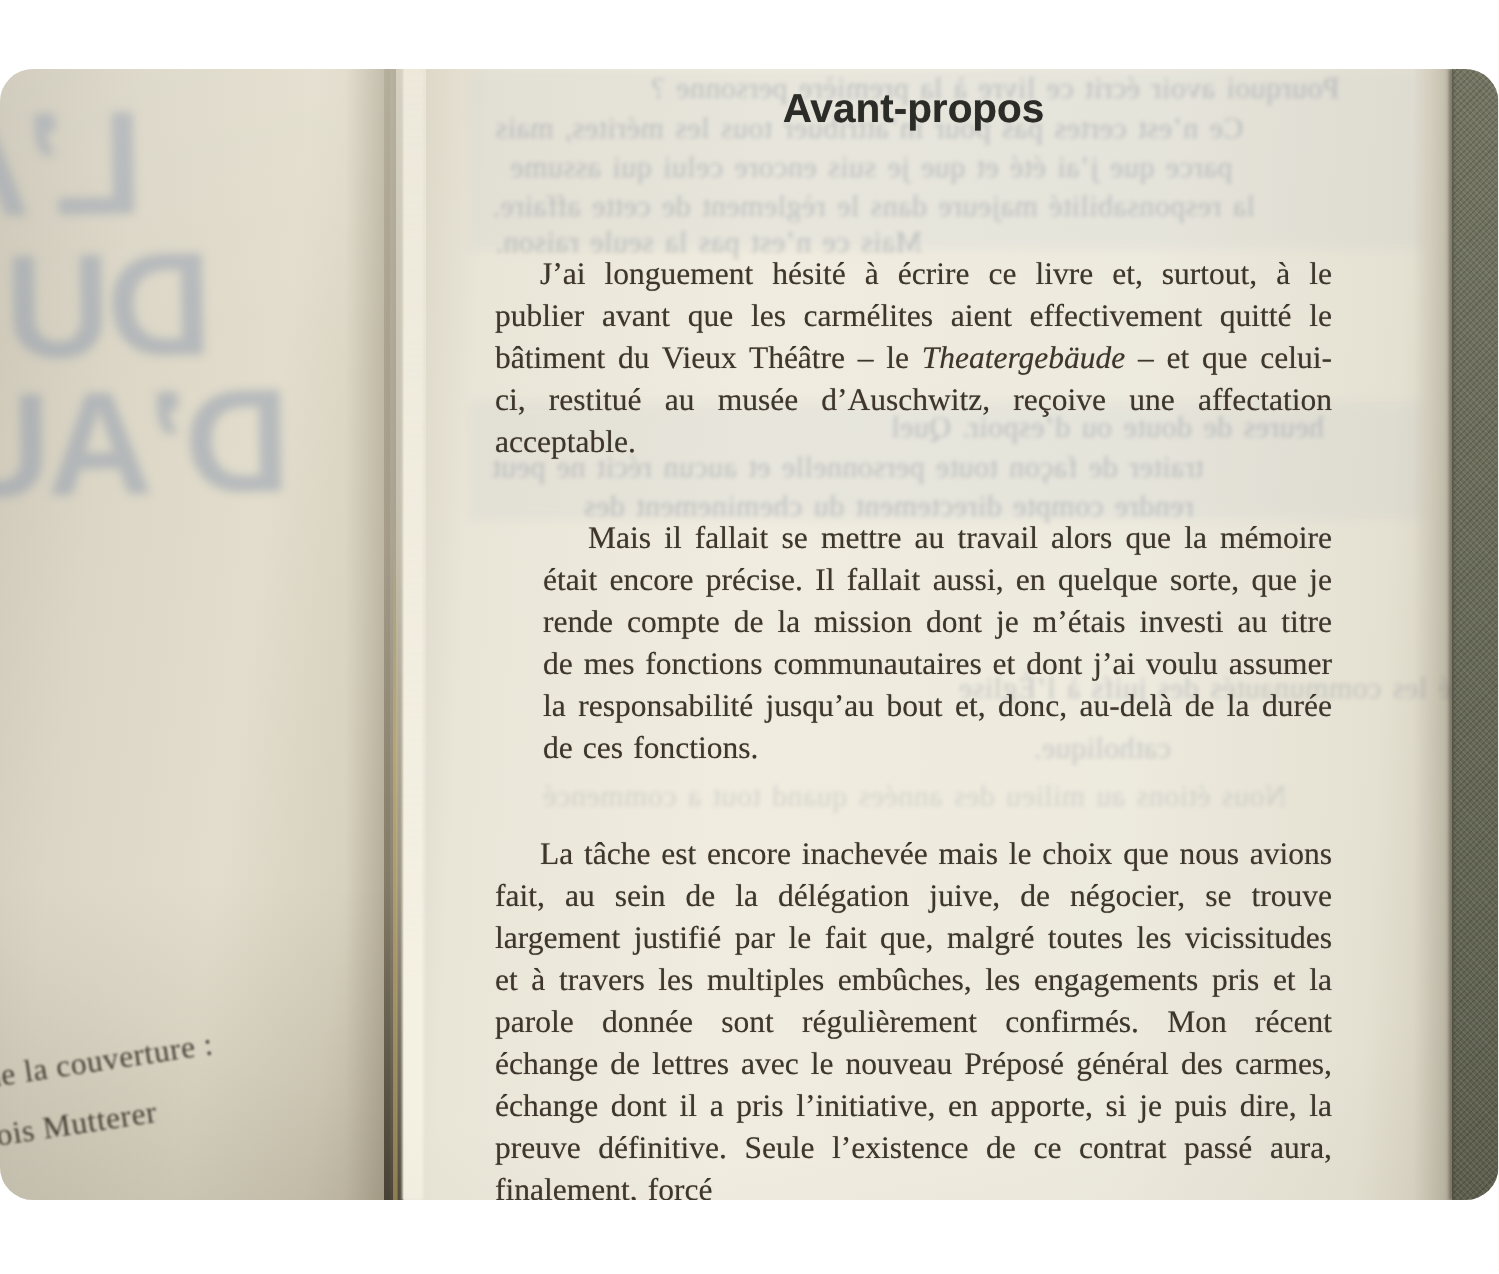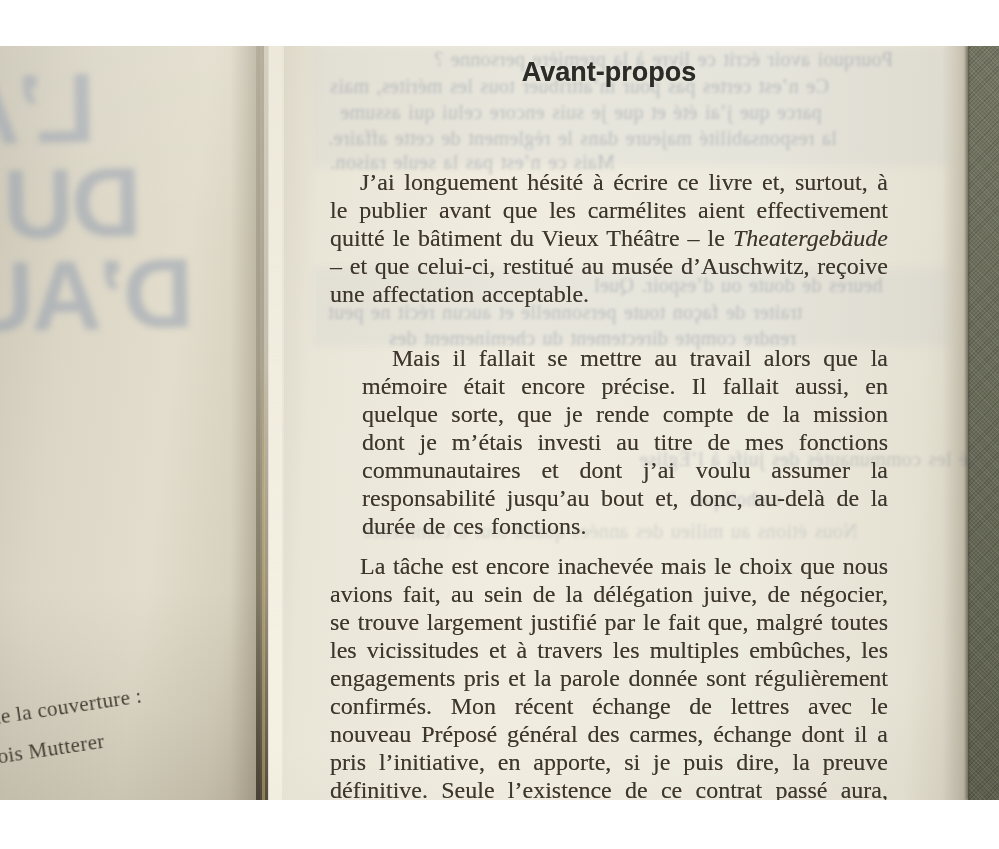--- a/index.html
+++ b/index.html
@@ -1,19 +1,19 @@
 <!DOCTYPE html>
 <html lang="fr"><head>
 <meta charset="utf-8">
 <style>
   html,body{margin:0;padding:0;background:#ffffff;}
   .canvas{position:relative;width:999px;height:849px;background:#ffffff;overflow:hidden;
           font-family:"Liberation Serif", serif;}
   
-  .photo{position:absolute;left:0;top:46px;width:999px;height:754px;overflow:hidden;background:#e9e5d7;}
+  .photo{position:absolute;left:0;top:46px;width:999px;height:754px;overflow:hidden;background:#e9e5d7;border-radius:22px;}
   .photo::after{content:"";position:absolute;inset:0;pointer-events:none;
     background:radial-gradient(125% 105% at 52% 38%, rgba(0,0,0,0) 55%, rgba(70,58,38,.10) 100%);}
 
   
   .left-page{position:absolute;left:0;top:0;width:260px;height:100%;
     background:linear-gradient(97deg,#ccc7b7 0%,#dbd6c6 28%,#e2ddcc 60%,#d7d1bf 84%,#c2bba7 100%);}
   .left-page::after{content:"";position:absolute;inset:0;
     background:linear-gradient(to bottom, rgba(255,255,255,.10) 0%, rgba(0,0,0,0) 25%, rgba(0,0,0,0) 72%, rgba(86,74,52,.14) 100%);}
   .cover-letter{position:absolute;white-space:nowrap;
     font-family:"Liberation Sans", sans-serif;font-weight:700;font-size:98px;line-height:1;
@@ -42,26 +42,26 @@
 
   .ghost-line{position:absolute;white-space:nowrap;font-size:20px;color:#6e7a8e;
     opacity:.36;filter:blur(1.5px);transform:scaleX(-1);letter-spacing:.3px;word-spacing:2px;}
   .ghost-faint{opacity:.22;}
   .ghost-mid{opacity:.30;}
 
   .text-col{position:absolute;left:46px;top:0;width:558px;z-index:3;}
   .chapter-title{margin:11px 0 0 0;text-align:center;
     font-family:"Liberation Sans", sans-serif;font-weight:700;font-size:27px;line-height:30px;
     color:#2b2b28;text-shadow:0 0 .5px rgba(43,43,40,.55);}
-  .text-col p{margin:0;font-size:24px;line-height:28px;color:#3e362d;
+  .text-col p{margin:0;font-size:21px;line-height:28px;color:#3e362d;
     text-align:justify;text-indent:30px;word-spacing:1.5px;
     text-shadow:0 0 .55px rgba(62,54,45,.55);hyphens:auto;}
   .text-col p.p1{margin-top:81px;}
   .text-col p.p2{margin-top:36px;margin-left:32px;}
-  .text-col p.p3{margin-top:12px;}
+  .text-col p.p3{margin-top:43px;}
   .text-col i{font-style:italic;}
 
   
   .fabric{position:absolute;left:968px;top:0;width:31px;height:100%;
     background-color:#6b6d59;
     background-image:
       repeating-linear-gradient(45deg, rgba(255,255,255,.08) 0 1px, rgba(0,0,0,0) 1px 3px),
       repeating-linear-gradient(-45deg, rgba(0,0,0,.14) 0 1px, rgba(0,0,0,0) 1px 3px),
       linear-gradient(to bottom, rgba(255,255,255,.06), rgba(0,0,0,.12));}
   .fabric::before{content:"";position:absolute;left:-2px;top:0;width:3px;height:100%;

